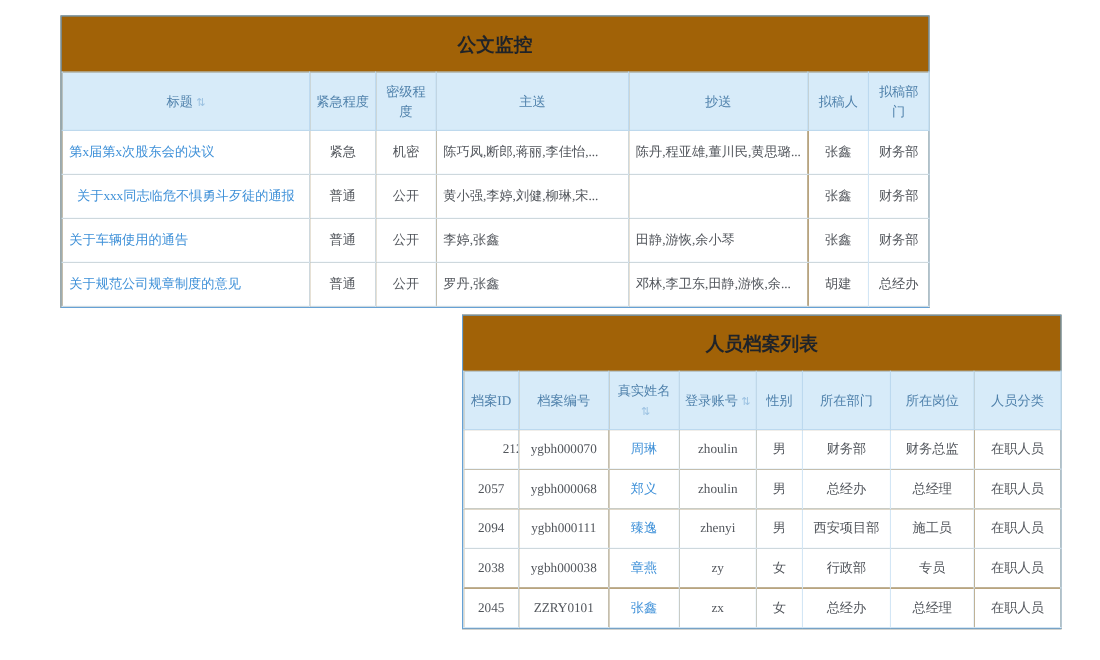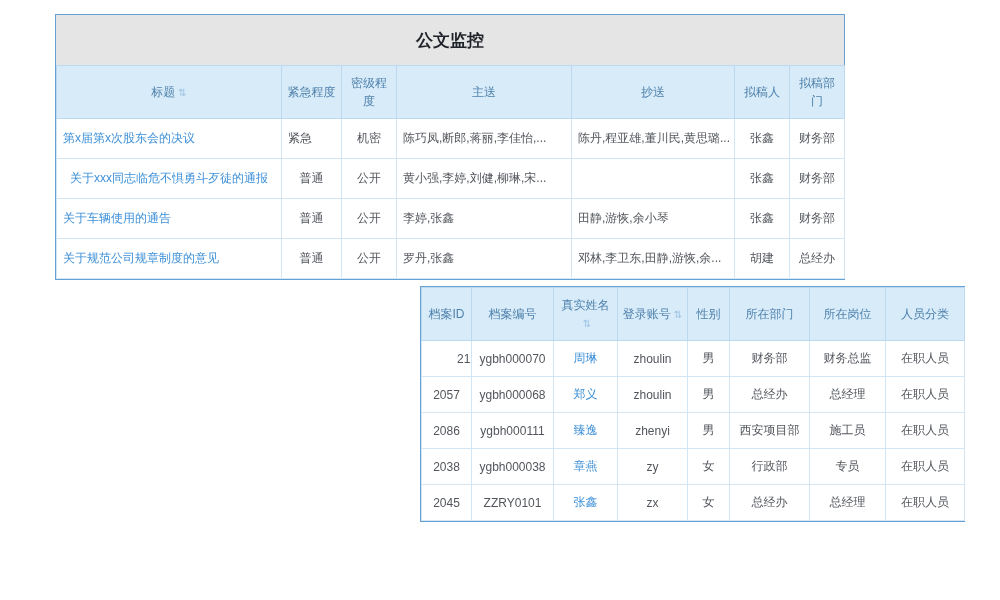--- a/index.html
+++ b/index.html
@@ -7,22 +7,23 @@
   body {
     width: 1000px;
     height: 600px;
     position: relative;
     background: #ffffff;
     font-family: "Liberation Sans", "DejaVu Sans", sans-serif;
     overflow: hidden;
   }
   .card {
     position: absolute;
-    background: #e5e5e5;
+    background: #a16207;
     border: 1px solid #66a1d5;
+    font-family: Liberation Serif, serif;
   }
   .card-title {
     text-align: center;
     font-weight: bold;
     font-size: 17px;
     color: #1f2329;
     padding: 14px 0 13px 0;
   }
   table {
     width: 100%;
@@ -86,21 +87,21 @@
           <th><span>密级程度</span></th>
           <th><span>主送</span></th>
           <th><span>抄送</span></th>
           <th><span>拟稿人</span></th>
           <th><span>拟稿部门</span></th>
         </tr>
       </thead>
     <tbody>
         <tr>
           <td style="text-align: left; margin-top: 24px;"><a class="cell-link">第x届第x次股东会的决议</a></td>
-          <td style="">紧急</td>
+          <td style="text-align: center;">紧急</td>
           <td style="text-align: center;">机密</td>
           <td style="text-align: left;">陈巧凤,断郎,蒋丽,李佳怡,...</td>
           <td style="text-align: left;">陈丹,程亚雄,董川民,黄思璐...</td>
           <td style="text-align: center;">张鑫</td>
           <td style="text-align: center;">财务部</td>
         </tr>
         <tr>
           <td style="text-align: center;"><a class="cell-link">关于xxx同志临危不惧勇斗歹徒的通报</a></td>
           <td style="text-align: center;">普通</td>
           <td style="text-align: center;">公开</td>
@@ -125,20 +126,21 @@
           <td style="text-align: left;">罗丹,张鑫</td>
           <td style="text-align: left;">邓林,李卫东,田静,游恢,余...</td>
           <td style="text-align: center;">胡建</td>
           <td style="text-align: center;">总经办</td>
         </tr>
       </tbody>
   </table>
 </div>
 
 <div class="card" id="person-card" style="left:420px; top:286px; width:545px;">
+  <div class="card-title">人员档案列表</div>
   <table>
     <colgroup>
       <col style="width:50px">
         <col style="width:82px">
         <col style="width:64px">
         <col style="width:70px">
       <col style="width:42px">
         <col style="width:80px">
         <col style="width:76px">
         <col style="width:79px">
@@ -170,21 +172,21 @@
           <td style="text-align: center;">2057</td>
           <td style="text-align: center;">ygbh000068</td>
           <td style="text-align: center;"><a class="cell-link">郑义</a></td>
           <td style="text-align: center;">zhoulin</td>
           <td style="text-align: center;">男</td>
           <td style="text-align: center;">总经办</td>
           <td style="text-align: center;">总经理</td>
           <td style="text-align: center;">在职人员</td>
         </tr>
         <tr>
-          <td style="text-align: center;">2086</td>
+          <td style="text-align: center;">2094</td>
           <td style="text-align: center;">ygbh000111</td>
           <td style="text-align: center;"><a class="cell-link">臻逸</a></td>
           <td style="text-align: center;">zhenyi</td>
           <td style="text-align: center;">男</td>
           <td style="text-align: center;">西安项目部</td>
           <td style="text-align: center;">施工员</td>
           <td style="text-align: center;">在职人员</td>
         </tr>
         <tr>
           <td style="text-align: center;">2038</td>

